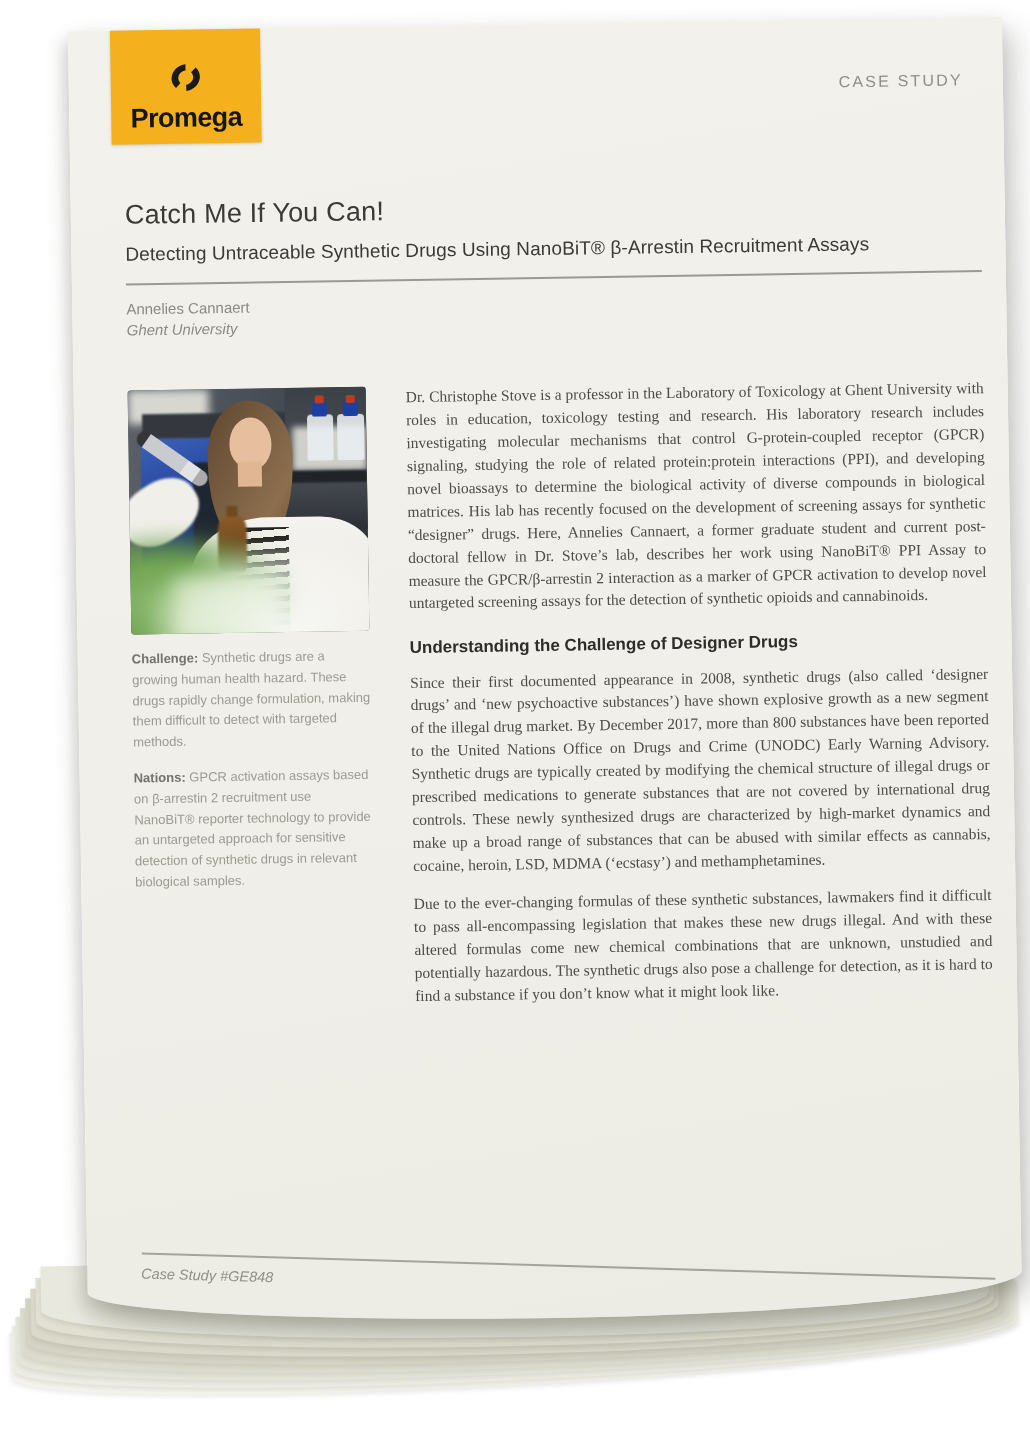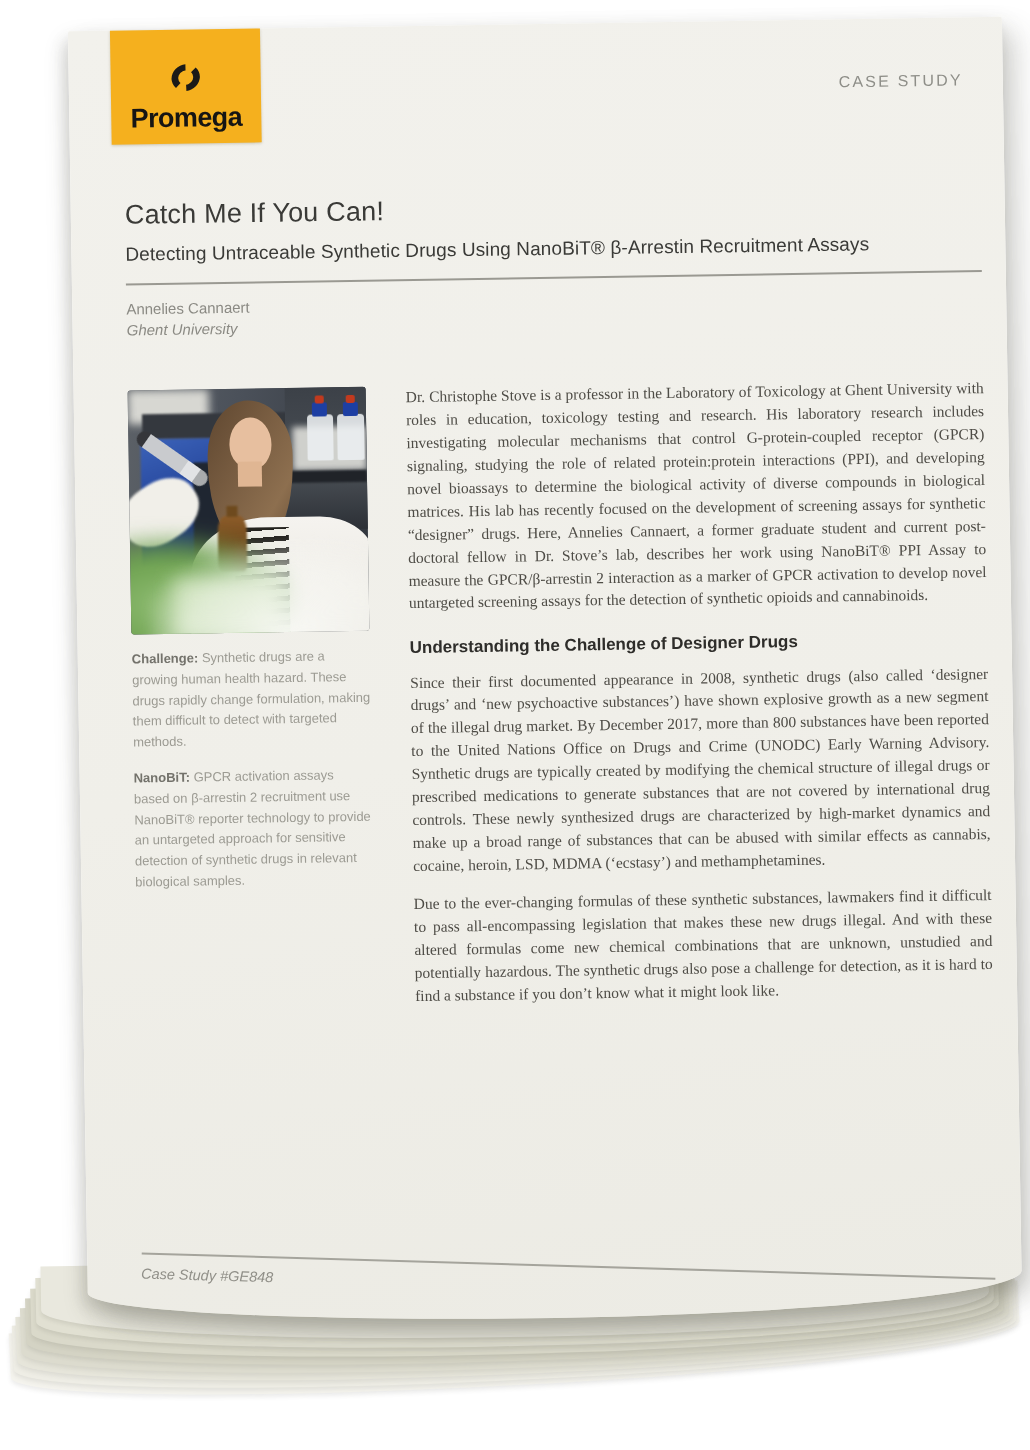--- a/index.html
+++ b/index.html
@@ -186,21 +186,21 @@
           <div class="ph-shirtgreen"></div>
           <div class="ph-amber"></div>
           <div class="ph-pipette"></div>
           <div class="ph-green"></div>
           <div class="ph-green2"></div>
           <div class="ph-white"></div>
         </div>
 
         <p class="note"><b>Challenge:</b> <span>Synthetic drugs are a growing human health hazard. These drugs rapidly change formulation, making them difficult to detect with targeted methods.</span></p>
 
-        <p class="note"><b>NanoBiT:</b> <span>GPCR activation assays based on β-arrestin 2 recruitment use NanoBiT® reporter technology to provide an untargeted approach for sensitive detection of synthetic drugs in relevant biological samples.</span></p>
+        <p class="note"><b>Nations:</b> <span>GPCR activation assays based on β-arrestin 2 recruitment use NanoBiT® reporter technology to provide an untargeted approach for sensitive detection of synthetic drugs in relevant biological samples.</span></p>
       </div>
 
       <div class="main">
         <p>Dr. Christophe Stove is a professor in the Laboratory of Toxicology at Ghent University with roles in education, toxicology testing and research. His laboratory research includes investigating molecular mechanisms that control G-protein-coupled receptor (GPCR) signaling, studying the role of related protein:protein interactions (PPI), and developing novel bioassays to determine the biological activity of diverse compounds in biological matrices. His lab has recently focused on the development of screening assays for synthetic “designer” drugs. Here, Annelies Cannaert, a former graduate student and current post-doctoral fellow in Dr. Stove’s lab, describes her work using NanoBiT® PPI Assay to measure the GPCR/β-arrestin 2 interaction as a marker of GPCR activation to develop novel untargeted screening assays for the detection of synthetic opioids and cannabinoids.</p>
         <h3 class="section-heading">Understanding the Challenge of Designer Drugs</h3>
         <p>Since their first documented appearance in 2008, synthetic drugs (also called ‘designer drugs’ and ‘new psychoactive substances’) have shown explosive growth as a new segment of the illegal drug market. By December 2017, more than 800 substances have been reported to the United Nations Office on Drugs and Crime (UNODC) Early Warning Advisory. Synthetic drugs are typically created by modifying the chemical structure of illegal drugs or prescribed medications to generate substances that are not covered by international drug controls. These newly synthesized drugs are characterized by high-market dynamics and make up a broad range of substances that can be abused with similar effects as cannabis, cocaine, heroin, LSD, MDMA (‘ecstasy’) and methamphetamines.</p>
         <p>Due to the ever-changing formulas of these synthetic substances, lawmakers find it difficult to pass all-encompassing legislation that makes these new drugs illegal. And with these altered formulas come new chemical combinations that are unknown, unstudied and potentially hazardous. The synthetic drugs also pose a challenge for detection, as it is hard to find a substance if you don’t know what it might look like.</p>
       </div>
 
     </div>

